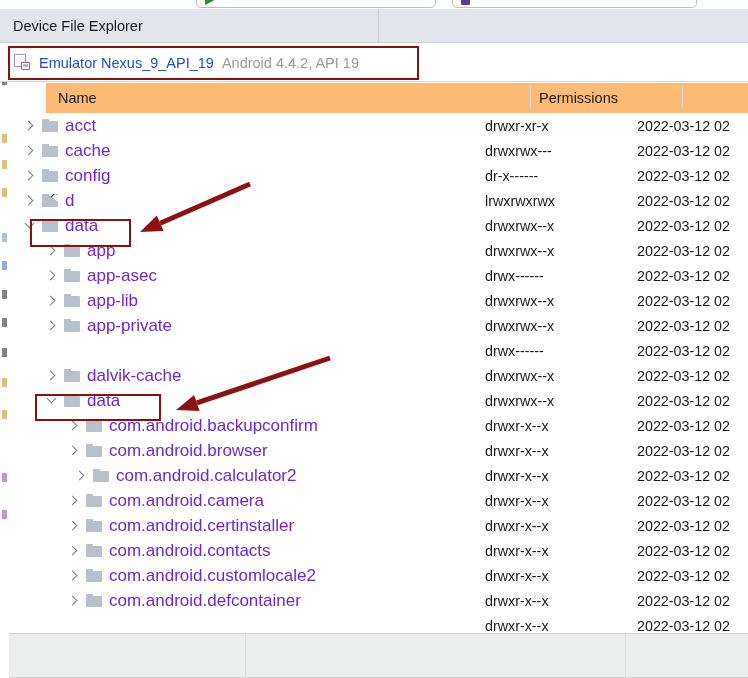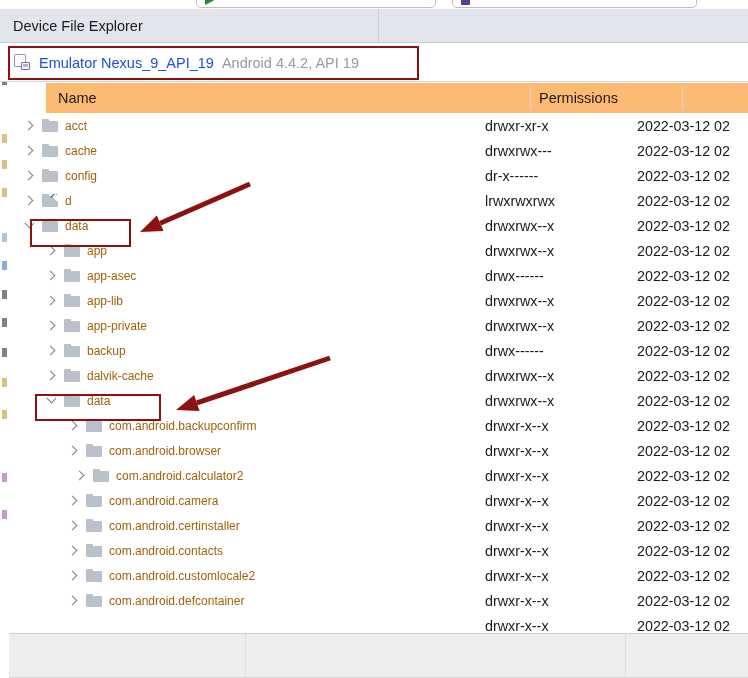--- a/index.html
+++ b/index.html
@@ -133,21 +133,21 @@
     overflow: hidden;
   }
   .folder.link .arrow::before {
     content: ""; position: absolute; left: 0; top: 0;
     border-left: 9px solid transparent; border-top: 8px solid #ffffff;
   }
   .folder.link .arrow::after {
     content: "\2197"; position: absolute; left: 0px; top: -5px;
     font-size: 11px; color: #2b2b2b; line-height: 1;
   }
-  .fname { font-size: 12px; color: #a16207; white-space: nowrap; }
+  .fname { font-size: 17px; color: #6d28d9; white-space: nowrap; }
 
   
   .bottom {
     position: absolute; left: 9px; top: 633px; width: 739px; height: 45px;
     background: #eceded; border-top: 1px solid #c9ccd3;
   }
   .bottom .sep { position: absolute; top: 0; width: 1px; height: 45px; background: #dcdddd; }
   .bottom .bline { position: absolute; left: 0; right: 0; height: 1px; background: #d6d7d7; }
 
   
@@ -319,28 +319,20 @@
           <span class="folder">
             <span class="tab"></span>
             <span class="body"></span>
           </span>
           <span class="fname">app-private</span>
         </div>
         <div class="cell-perm">drwxrwx--x</div>
         <div class="cell-date">2022-03-12 02</div>
       </div>
       <div class="row">
-        <div class="cell-name" style="left: 36px;">
-          <span class="twisty collapsed"></span>
-          <span class="folder">
-            <span class="tab"></span>
-            <span class="body"></span>
-          </span>
-          <span class="fname">backup</span>
-        </div>
         <div class="cell-perm">drwx------</div>
         <div class="cell-date">2022-03-12 02</div>
       </div>
       <div class="row">
         <div class="cell-name" style="left: 36px;">
           <span class="twisty collapsed"></span>
           <span class="folder">
             <span class="tab"></span>
             <span class="body"></span>
           </span>

